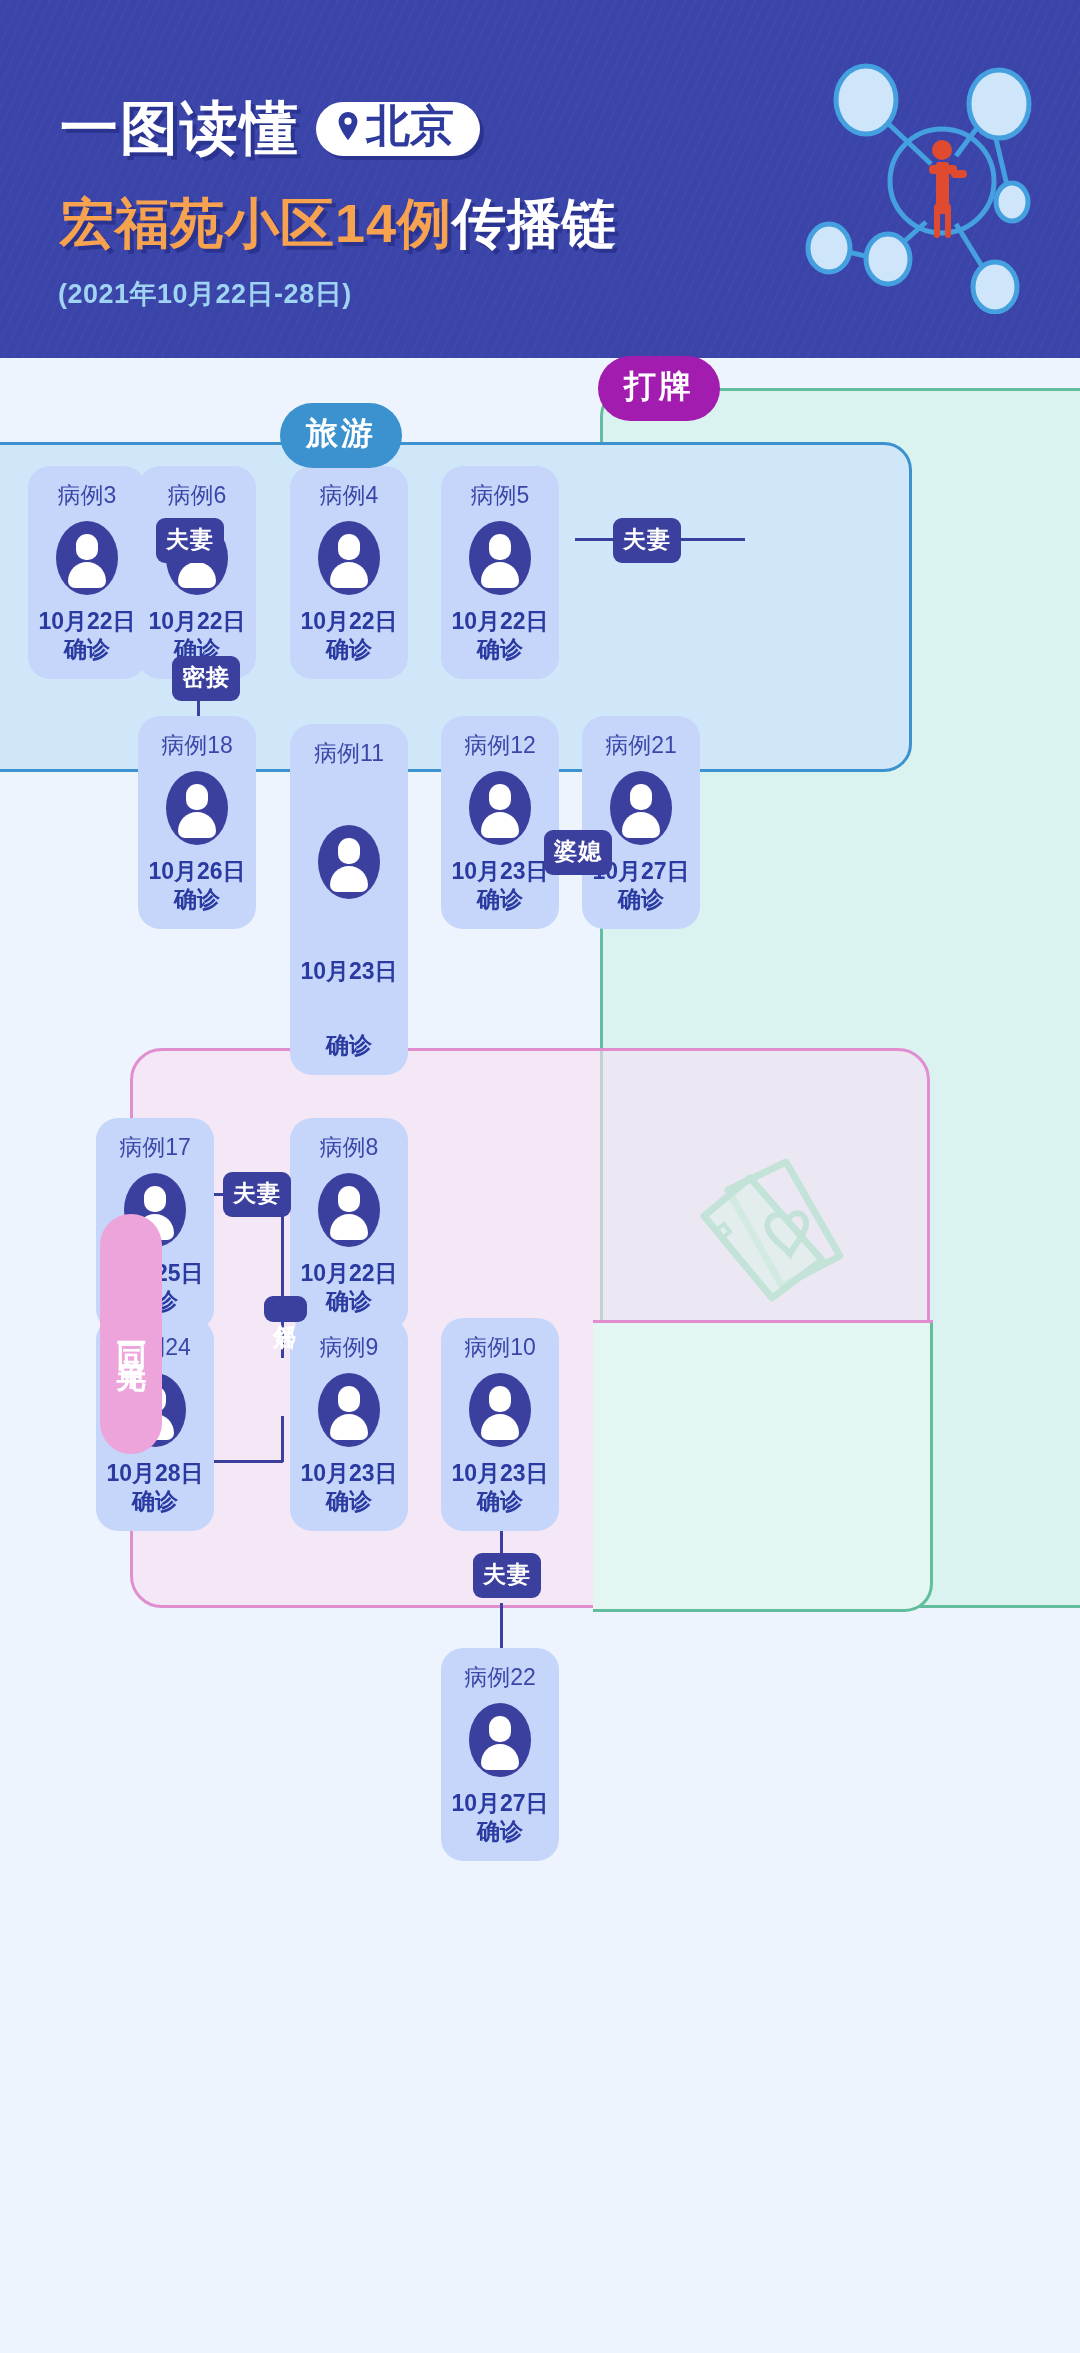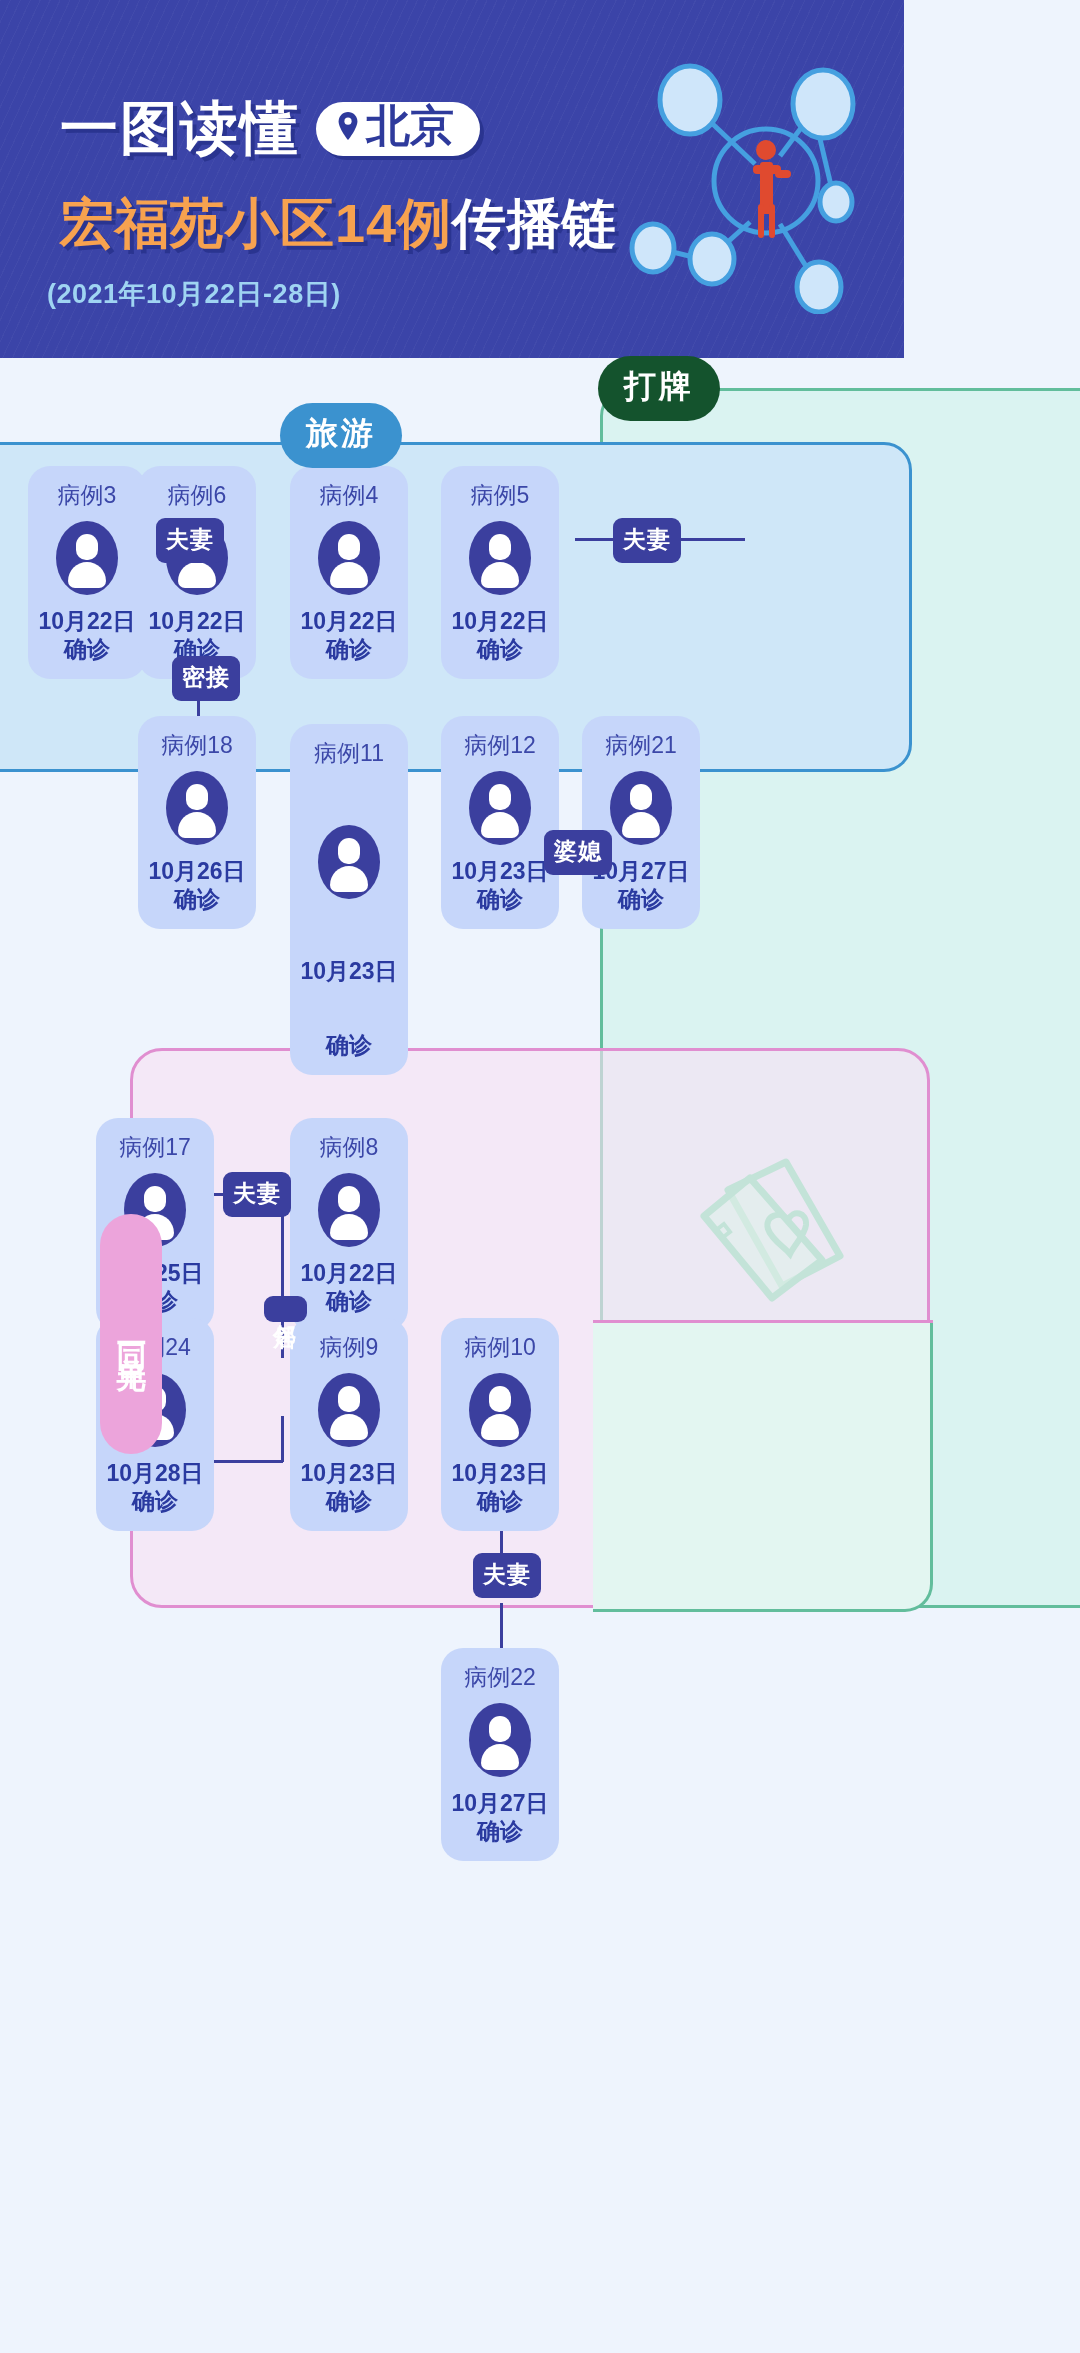--- a/index.html
+++ b/index.html
@@ -13,21 +13,21 @@
     width: 1080px;
     height: 2353px;
     overflow: hidden;
     background: #eef4fd;
   }
 
   
   .header {
     position: absolute;
     left: 0; top: 0;
-    width: 904px; height: 358px;
+    width: 1080px; height: 358px;
     background: #3b44a8;
     background-image:
       repeating-linear-gradient(115deg, rgba(255,255,255,0.035) 0px, rgba(255,255,255,0.035) 1px, rgba(255,255,255,0) 1px, rgba(255,255,255,0) 9px);
     overflow: hidden;
   }
   .hdr-line1 {
     position: absolute;
     left: 60px; top: 90px;
     display: flex; align-items: center; gap: 16px;
   }
@@ -48,21 +48,21 @@
   }
   .hdr-line2 {
     position: absolute; left: 60px; top: 188px;
     font-size: 54px; font-weight: bold;
     letter-spacing: 1px;
     text-shadow: 4px 4px 0 #2a3490;
   }
   .hl-orange { color: #f7a24f; }
   .hl-white  { color: #ffffff; }
   .hdr-date {
-    position: absolute; left: 47px; top: 276px;
+    position: absolute; left: 58px; top: 276px;
     font-size: 27px; color: #9fd4f2; font-weight: bold;
     letter-spacing: 0.5px;
   }
   .net-graphic { position: absolute; right: 24px; top: 44px; }
 
   
   .chart {
     position: absolute; left: 0; top: 358px;
     width: 1080px; height: 1702px;
     background: #eef4fd;
@@ -110,21 +110,21 @@
   .grp-pill {
     position: absolute;
     display: flex; align-items: center; justify-content: center;
     border-radius: 34px;
     color: #fff; font-weight: bold; font-size: 32px;
     letter-spacing: 3px;
     padding: 9px 26px 12px;
     z-index: 12;
   }
   .pill-travel { left: 280px; top: 45px; background: #3b92cf; }
-  .pill-cards  { left: 598px; top: -2px; background: #14532d; }
+  .pill-cards  { left: 598px; top: -2px; background: #a21caf; }
 
   
   .unit-vlabel {
     position: absolute;
     left: 100px; top: 856px;
     width: 62px; height: 240px;
     background: #eca4db;
     border-radius: 34px;
     color: #fff; font-weight: bold; font-size: 30px;
     letter-spacing: 7px;

